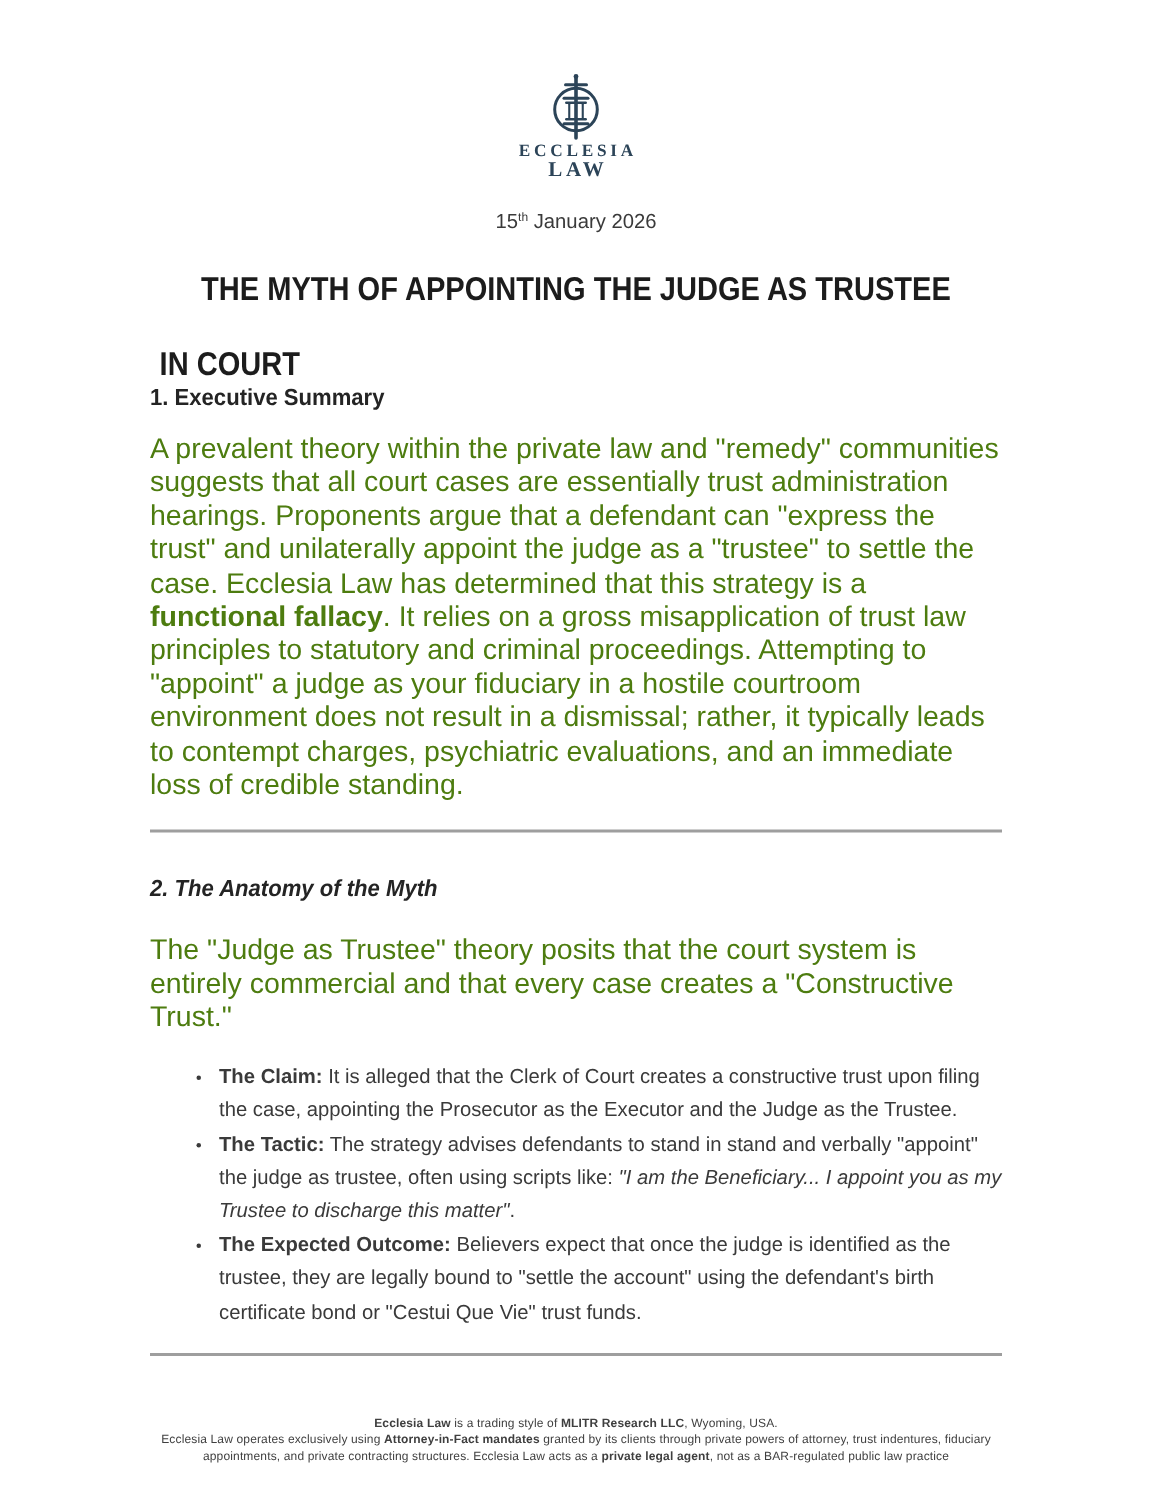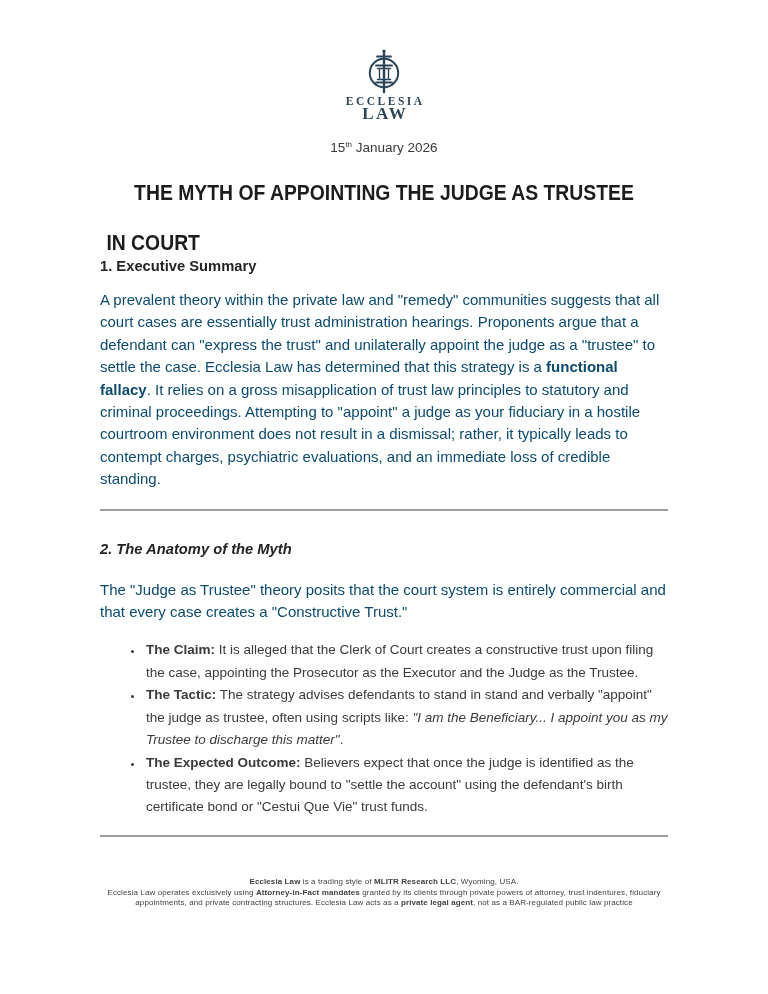--- a/index.html
+++ b/index.html
@@ -20,21 +20,21 @@
   .letterhead { text-align: center; }
   .logo-icon svg { display: block; margin: 0 auto; }
   .wordmark {
     font-family: "Liberation Serif", serif;
     font-weight: 700;
     color: #2c4458;
     letter-spacing: 2.5px;
     text-indent: 2.5px;
   }
   .wordmark-1 { font-size: 11.5px; line-height: 13px; margin-top: 1px; }
-  .wordmark-2 { font-size: 17px; line-height: 11px; }
+  .wordmark-2 { font-size: 14px; line-height: 11px; }
 
   .hdr-line { font-size: 13.5px; line-height: 20px; color: #3a3a3a; }
   .hdr-block { margin-top: 24px; }
   .date-line { margin-top: 16px; font-size: 13.5px; line-height: 20px; }
   .date-line sup { font-size: 8px; vertical-align: 5px; letter-spacing: 0; }
 
   
   .doc-title {
     font-size: 22px;
     font-weight: 700;
@@ -50,23 +50,23 @@
     font-size: 15.5px;
     font-weight: 700;
     color: #242424;
     line-height: 19px;
   }
   .sec-heading .cond-sm { display: inline-block; transform: scaleX(0.95); transform-origin: left; white-space: nowrap; }
   .h-1 { }
   .h-2 { margin-top: 28px; font-style: italic; }
 
   .body-par {
-    font-size: 15px;
+    font-size: 19px;
     line-height: 22.4px;
-    color: #0c4a6e;
+    color: #4d7c0f;
     text-align: left;
   }
   .p-1 { margin-top: 14px; }
   .p-2 { margin-top: 21px; }
 
   .bullet-list {
     margin-top: 16px;
     padding-left: 44px;
     width: 572px;
     list-style: disc;

